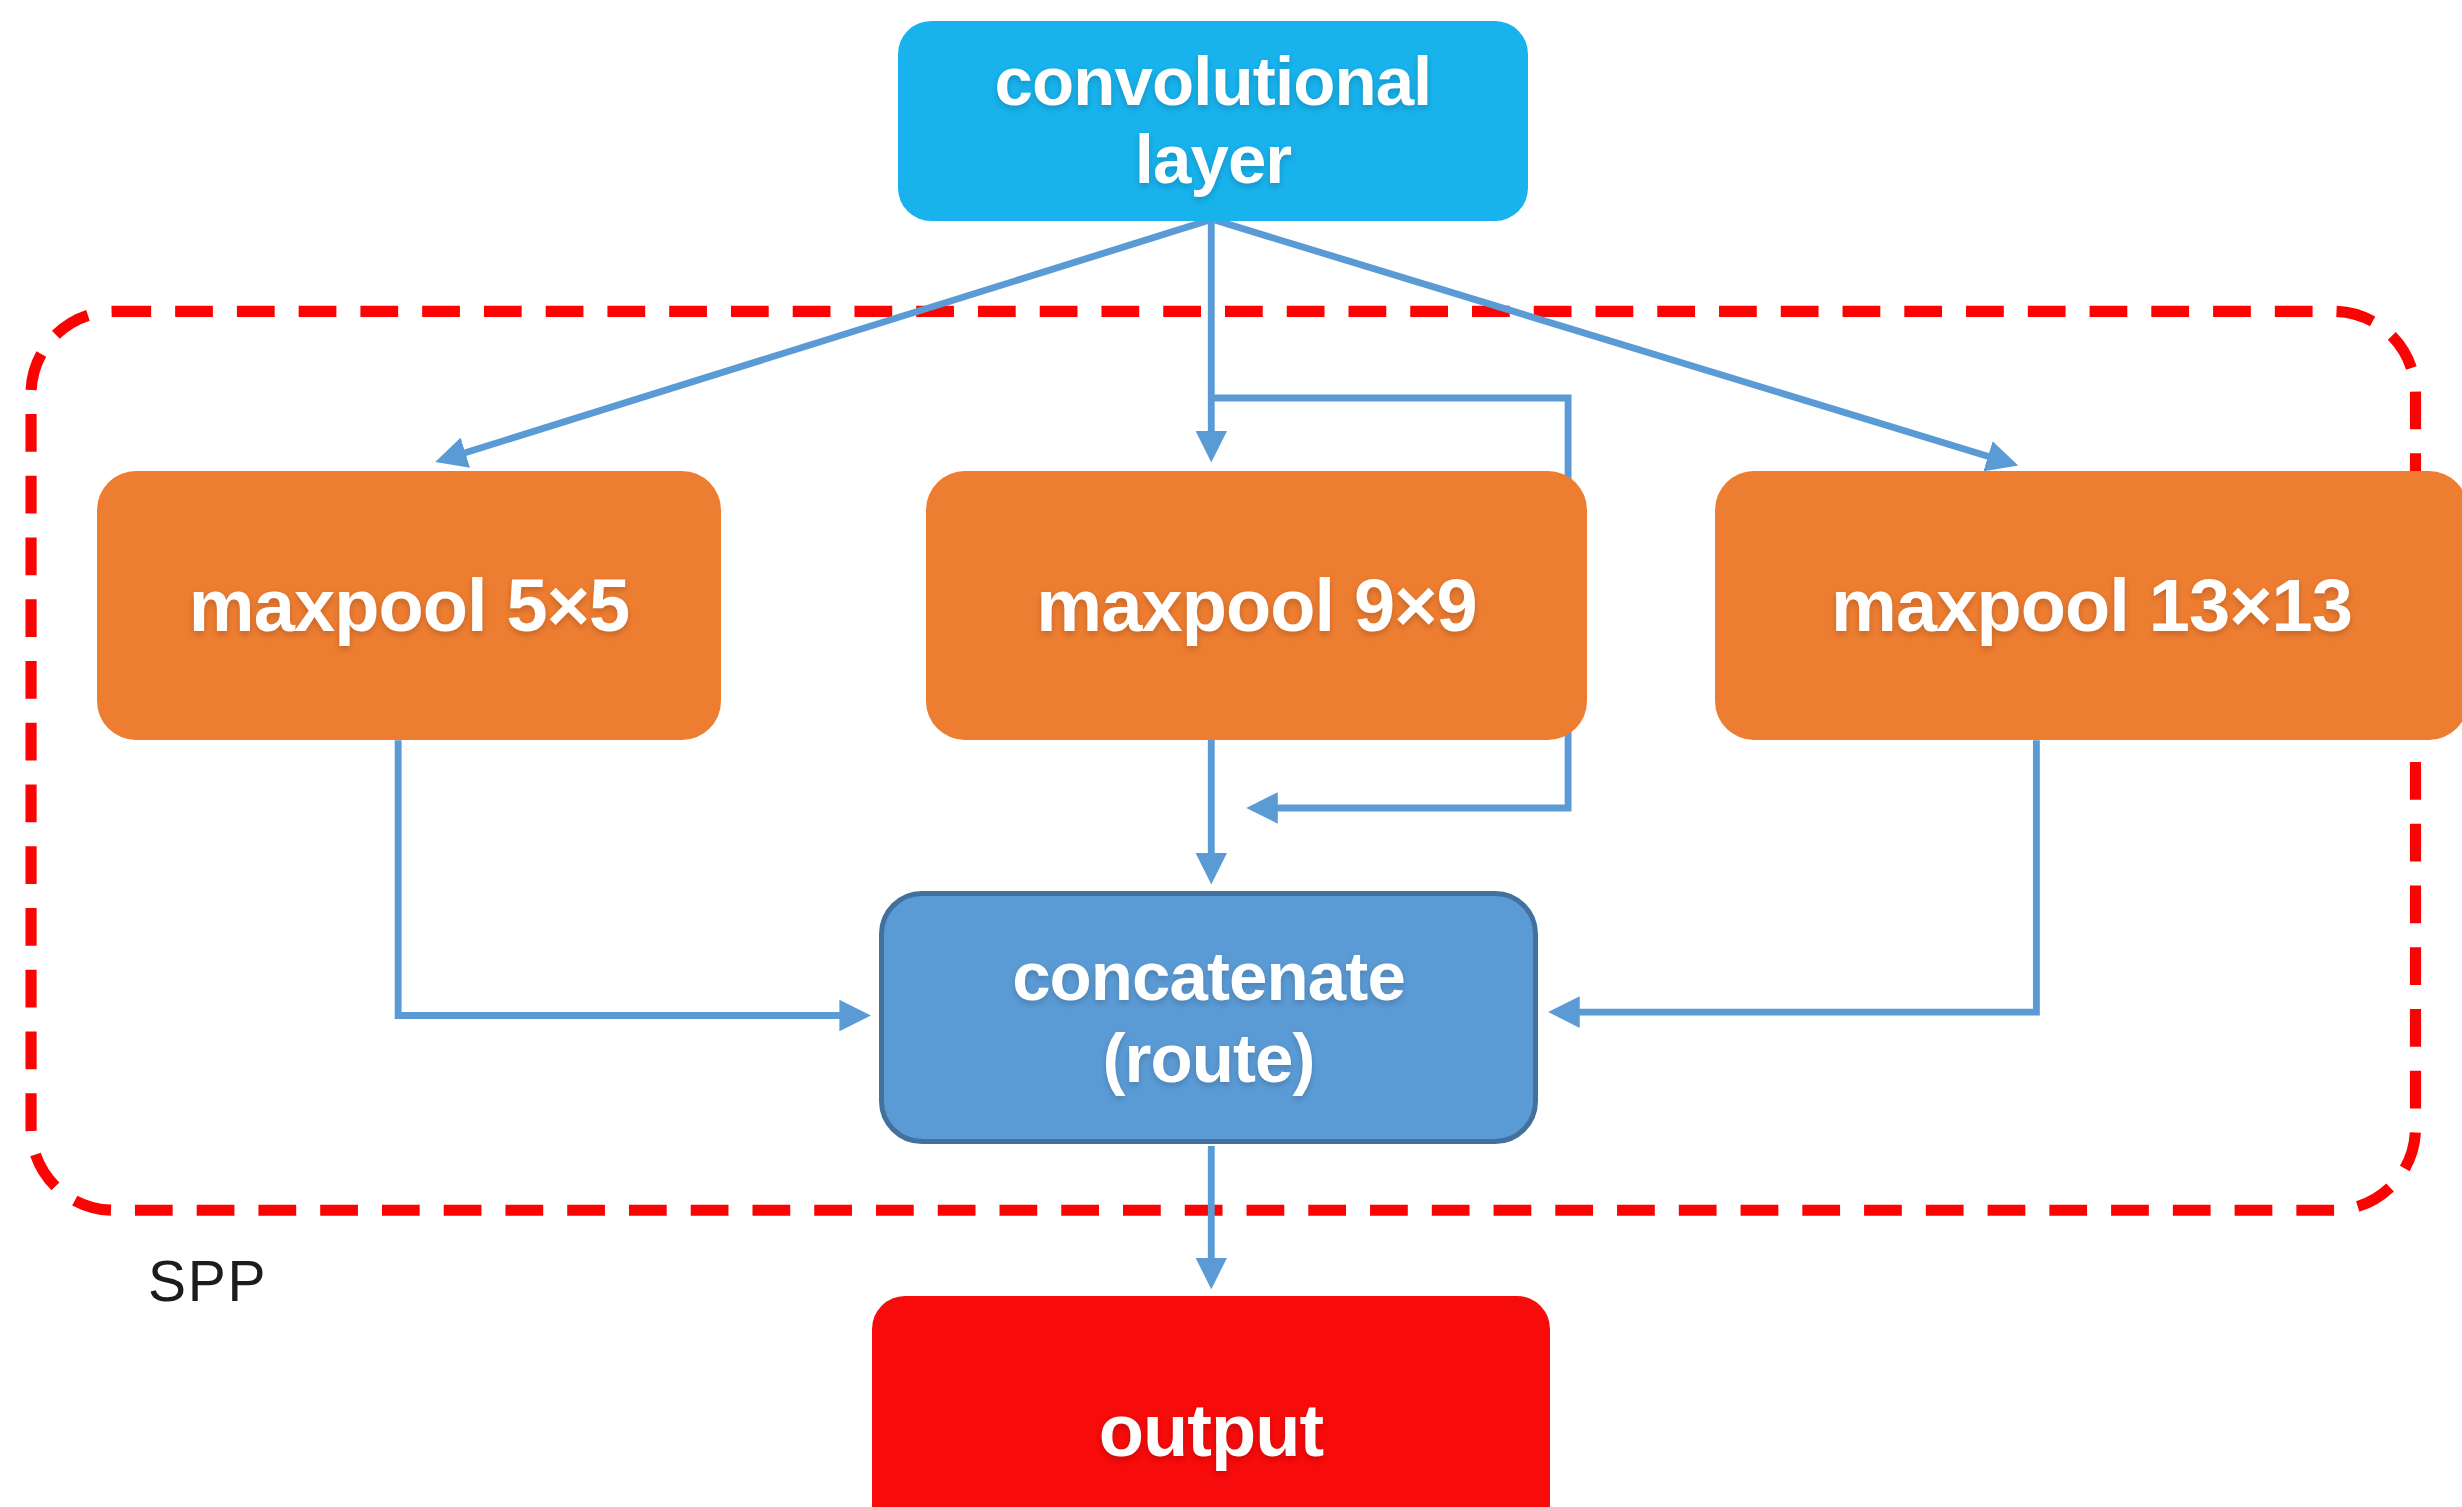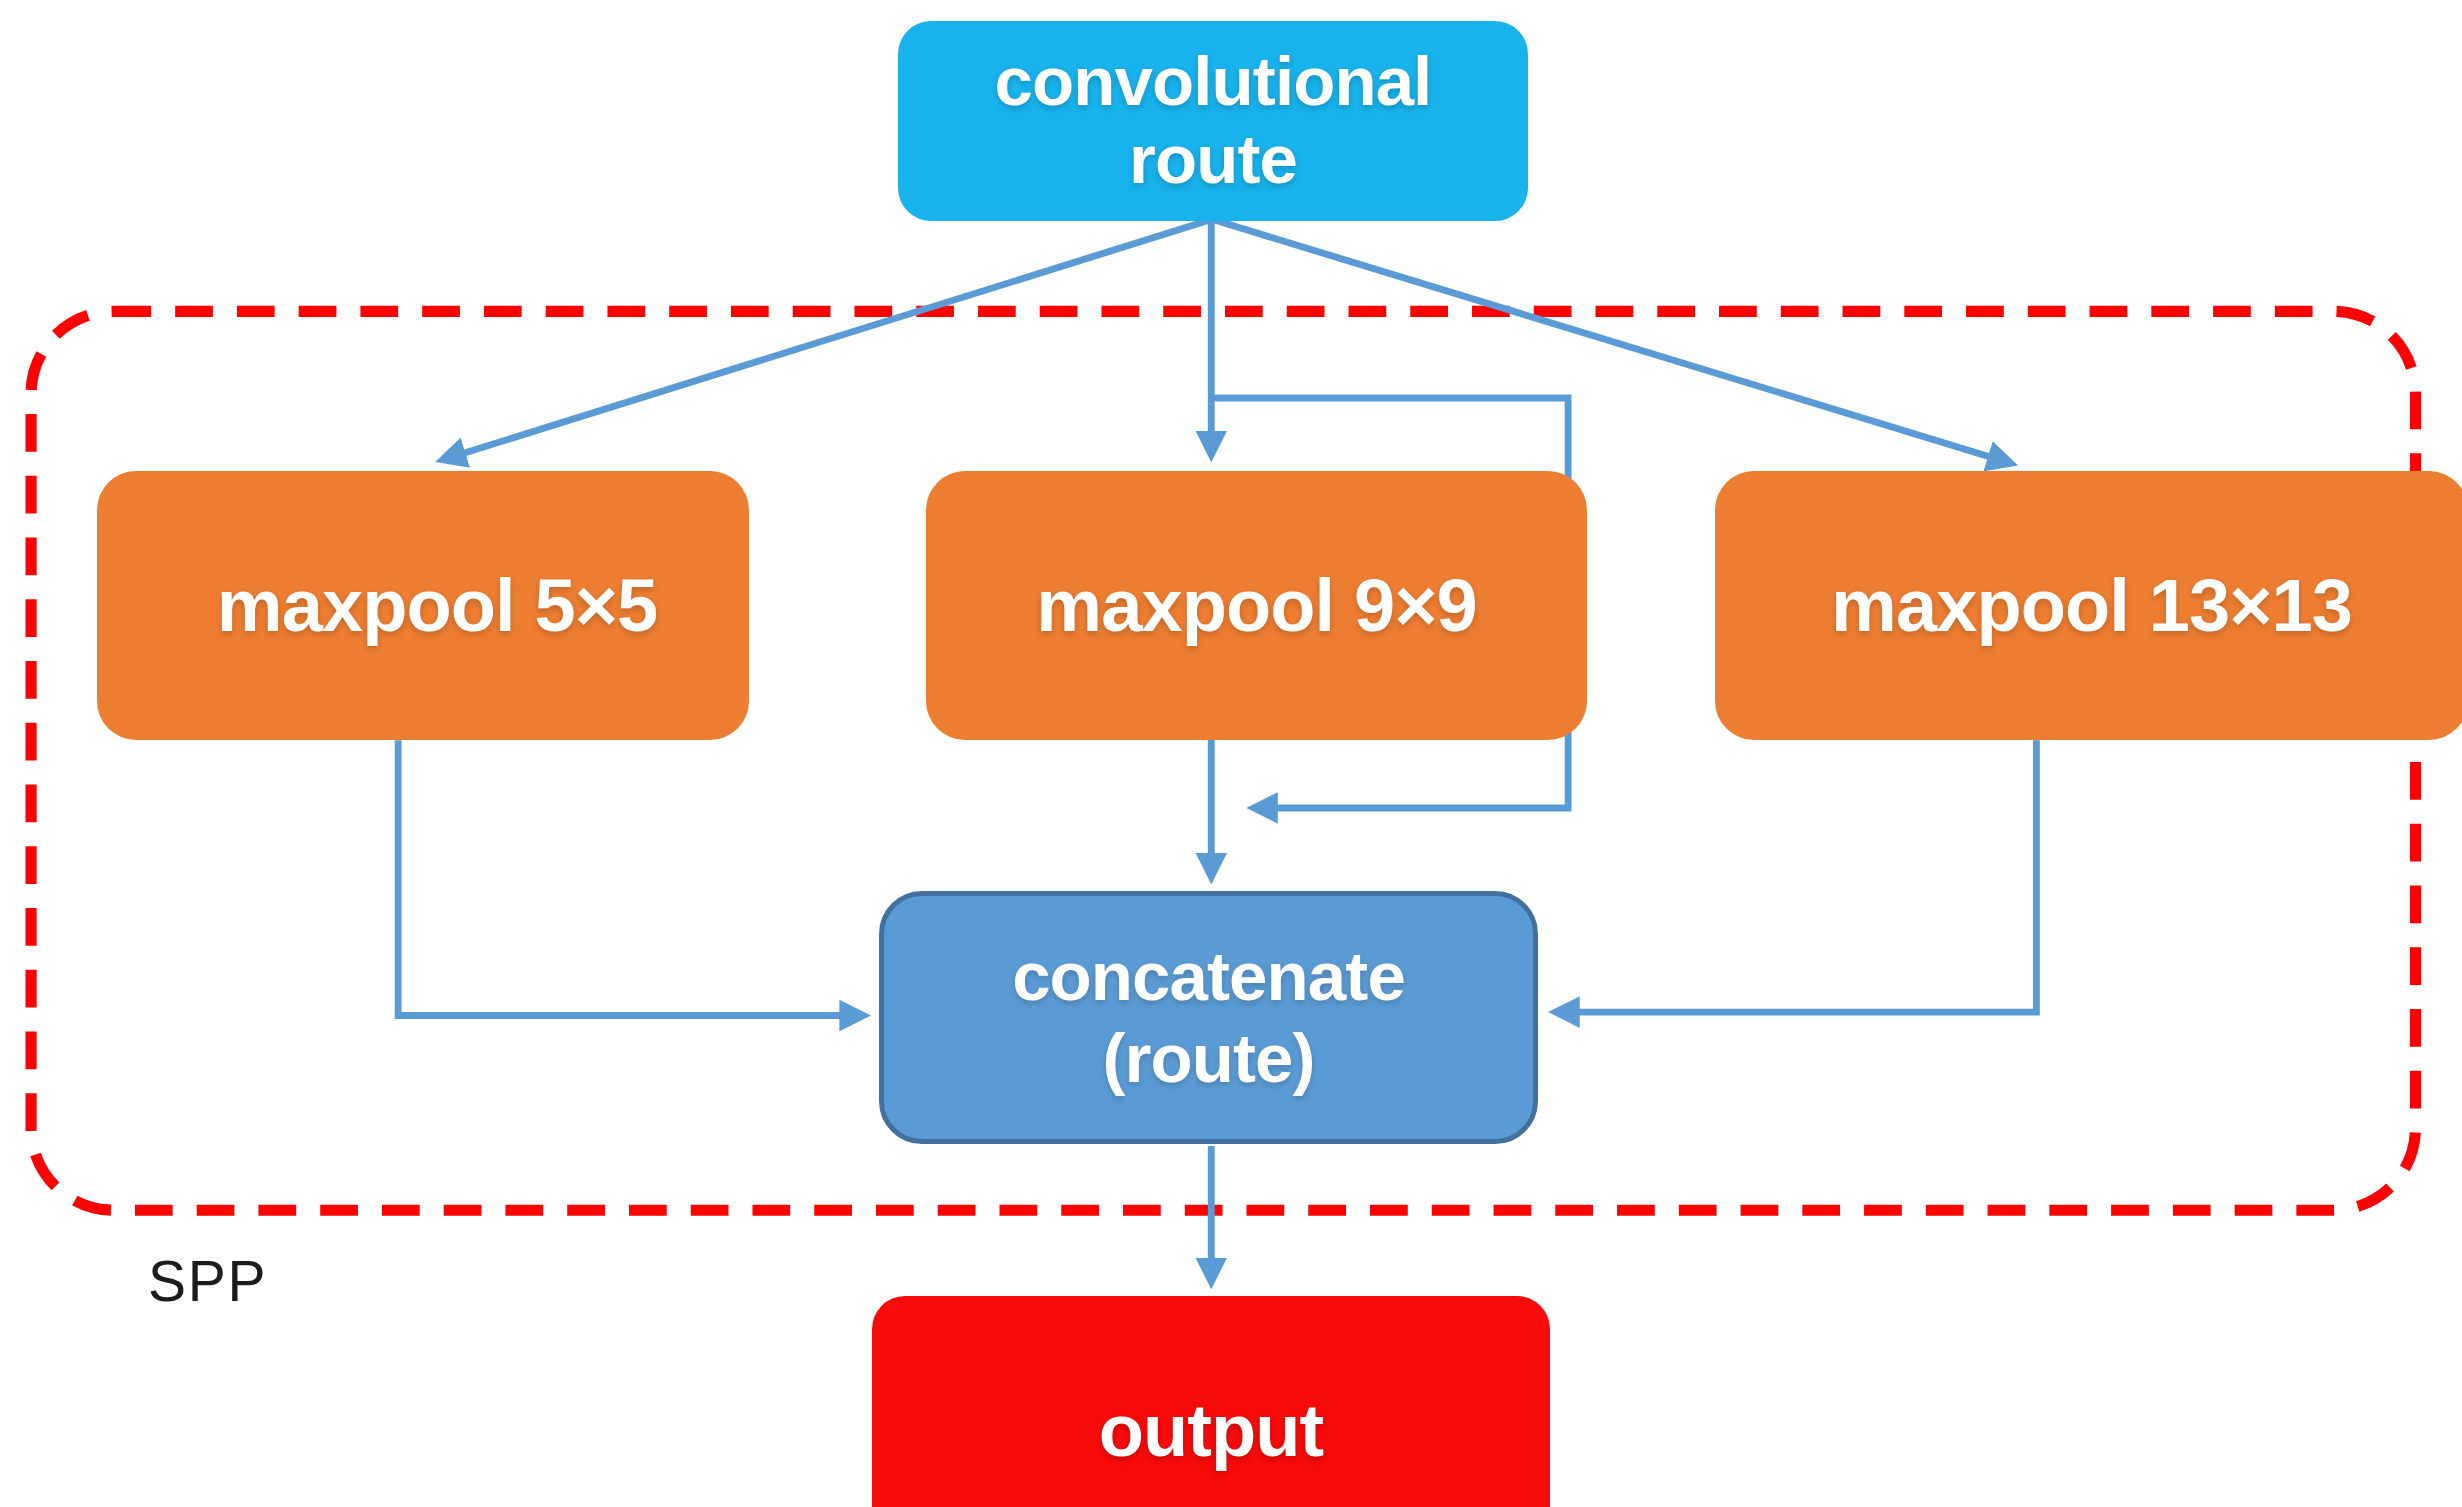--- a/index.html
+++ b/index.html
@@ -55,21 +55,21 @@
     font-size: 69px;
     line-height: 1.13;
   }
   .node-pool {
     top: 471px;
     height: 269px;
     border-radius: 39px;
     background: var(--orange);
     font-size: 74px;
   }
-  .node-pool5  { left: 97px;  width: 624px; padding-left: 28px; }
+  .node-pool5  { left: 97px;  width: 624px; }
   .node-pool9  { left: 926px; width: 661px; }
   .node-pool13 { left: 1715px; width: 753px; }
   .node-concat {
     left: 879px; top: 891px;
     width: 659px; height: 253px;
     border-radius: 43px;
     background: var(--steel-blue);
     border: 5.1px solid var(--steel-border);
     box-sizing: border-box;
     font-size: 69px;
@@ -111,21 +111,21 @@
     <path class="edge" d="M 1414 256 L 2344 540" marker-end="url(#arrowhead)"></path>
     <path class="edge" d="M 1412 464 L 1828 464 L 1828 942 L 1462 942" marker-end="url(#arrowhead)"></path>
     <path class="edge" d="M 1412 861 L 1412 1022" marker-end="url(#arrowhead)"></path>
     <path class="edge" d="M 464 863 L 464 1184 L 1006 1184" marker-end="url(#arrowhead)"></path>
     <path class="edge" d="M 2374 863 L 2374 1180 L 1814 1180" marker-end="url(#arrowhead)"></path>
     <path class="edge" d="M 1412 1336 L 1412 1494" marker-end="url(#arrowhead)"></path>
   </svg>
 
   <div class="node node-conv">
     <span>convolutional</span>
-    <span>route</span>
+    <span>layer</span>
   </div>
 
   <div class="node node-pool node-pool5">
     <span>maxpool 5×5</span>
   </div>
 
   <div class="node node-pool node-pool9">
     <span>maxpool 9×9</span>
   </div>
 

